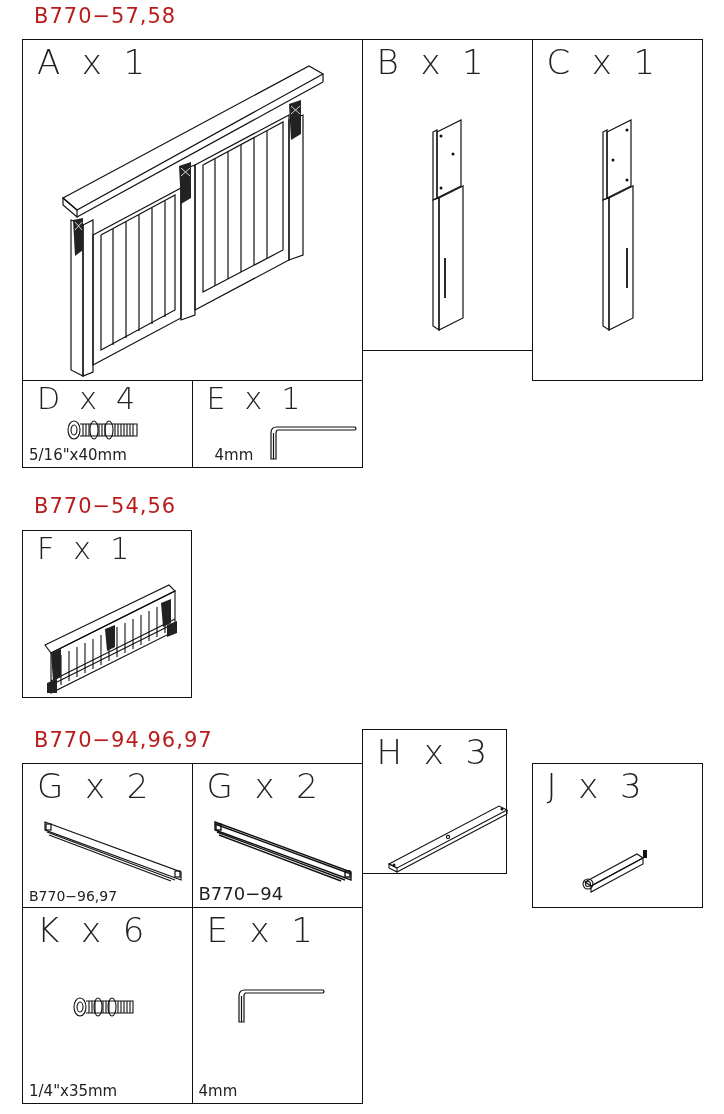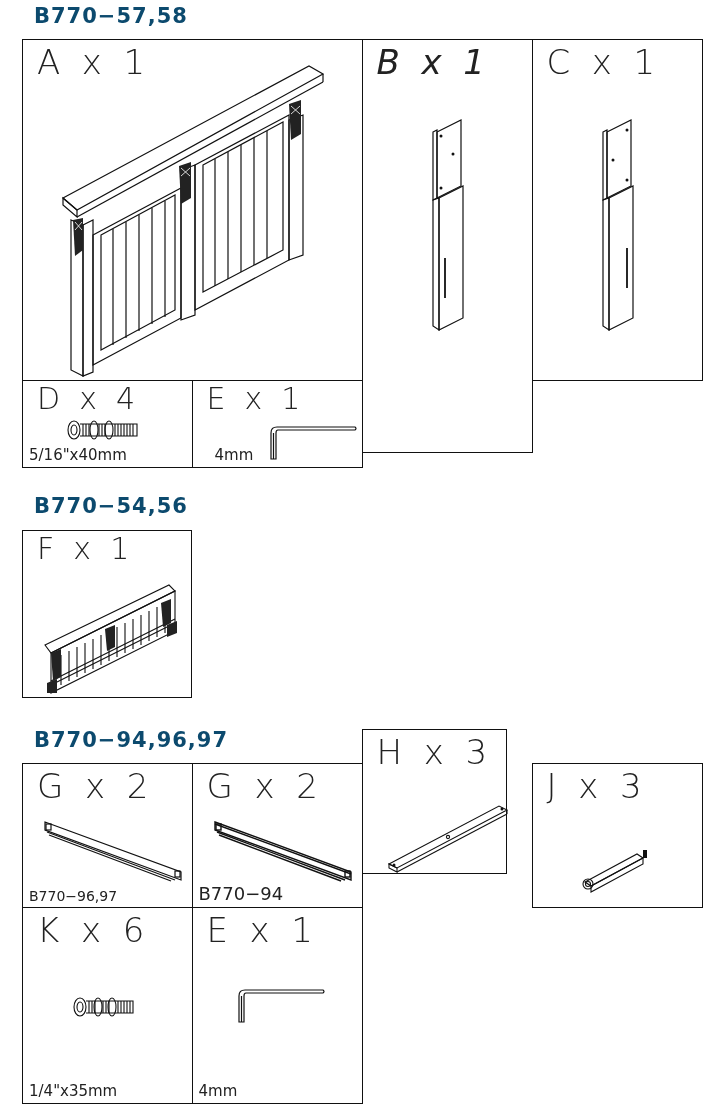--- a/index.html
+++ b/index.html
@@ -1,17 +1,17 @@
 <!DOCTYPE html>
 <html><head>
 <meta charset="utf-8">
 <style>
   html,body{margin:0;padding:0;background:#fff;}
   body{width:724px;height:1114px;position:relative;overflow:hidden;font-family:"DejaVu Sans",sans-serif;color:#111;}
-  .grp{position:absolute;font-size:21px;letter-spacing:1px;font-weight:bold;color:#0c4a6e;}
+  .grp{position:absolute;font-size:21px;letter-spacing:1px;font-weight:normal;color:#b91c1c;}
   .cell{position:absolute;border:1.5px solid #111;box-sizing:border-box;background:#fff;}
   .lbl{position:absolute;left:14px;top:2px;font-size:34px;font-weight:200;letter-spacing:0;color:#222;white-space:pre;font-family:"DejaVu Sans",sans-serif;}
   .lbl.small{font-size:30px;top:0;}
   .sub{position:absolute;left:6px;bottom:3px;font-size:15px;color:#222;}
   .art{position:absolute;}
   svg{display:block;}
 </style>
 </head>
 <body>
 
@@ -63,21 +63,21 @@
           <line x1="29" y1="162" x2="22" y2="170"></line>
         <line x1="128" y1="108" x2="137" y2="116"></line>
           <line x1="137" y1="108" x2="128" y2="116"></line>
         <line x1="238" y1="46" x2="247" y2="54"></line>
           <line x1="247" y1="46" x2="238" y2="54"></line>
       </g>
     </svg>
   </div>
 </div>
 
-<div class="cell" style="left:361.5px;top:39px;width:171.5px;height:414px;font-style:italic;">
+<div class="cell" style="left:361.5px;top:39px;width:171.5px;height:312px;">
   <div class="lbl">B  x  1</div>
   <div class="art" style="left:68px;top:78px;">
     <svg width="40" height="225" viewBox="0 0 40 225">
       <g fill="none" stroke="#111" stroke-width="1.2">
         <polygon points="6,14 30,2 30,68 6,80"></polygon>
         <polygon points="2,14 6,12 6,80 2,82"></polygon>
         <polygon points="8,80 32,68 32,200 8,212"></polygon>
         <polygon points="2,82 8,80 8,212 2,208"></polygon>
         <line x1="14" y1="140" x2="14" y2="180" stroke-width="1.8"></line>
       </g>

